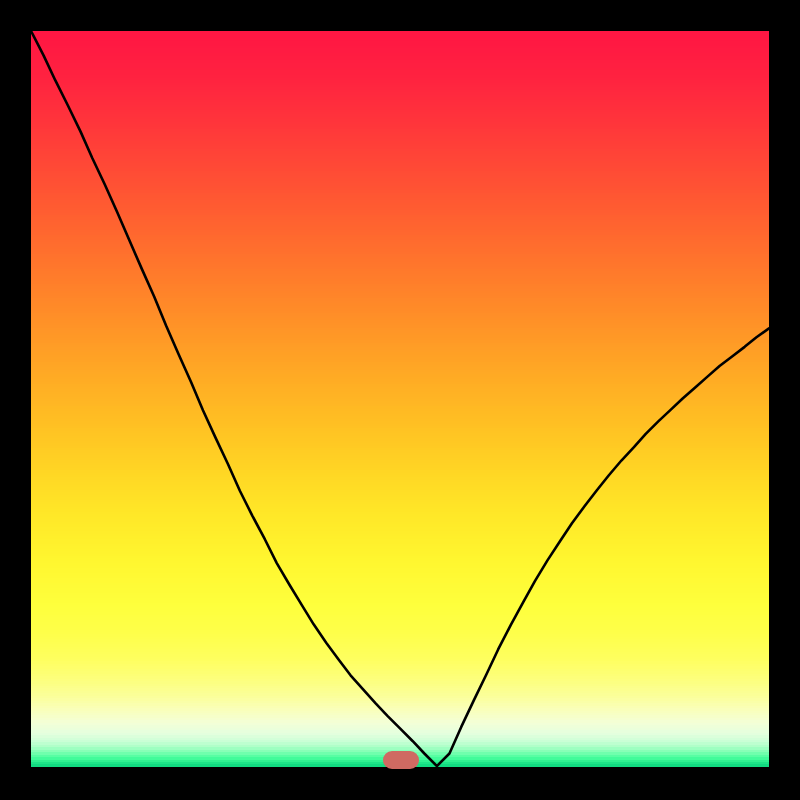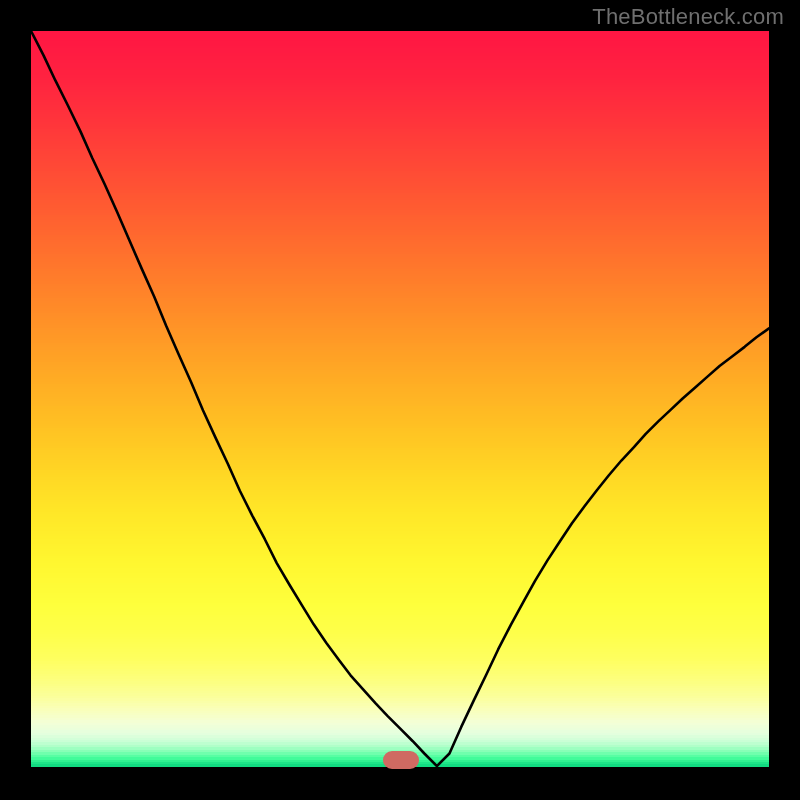--- a/index.html
+++ b/index.html
@@ -52,21 +52,20 @@
   .marker {
     position: absolute;
     background: #cf6a62;
     border-radius: 9px;
   }
 </style>
 </head>
 <body>
 
 <div class="stage">
-  <div class="watermark">TheBottleneck.com</div>
   <div class="plot" id="plot" style="left: 31px; top: 31px; width: 738px; height: 738px;">
     <div class="gradient" id="gradient">
         <div style="background: rgb(255, 22, 67);"></div>
         <div style="background: rgb(255, 23, 67);"></div>
         <div style="background: rgb(255, 23, 67);"></div>
         <div style="background: rgb(255, 24, 66);"></div>
         <div style="background: rgb(255, 25, 66);"></div>
         <div style="background: rgb(255, 25, 66);"></div>
         <div style="background: rgb(255, 26, 66);"></div>
         <div style="background: rgb(255, 27, 66);"></div>

